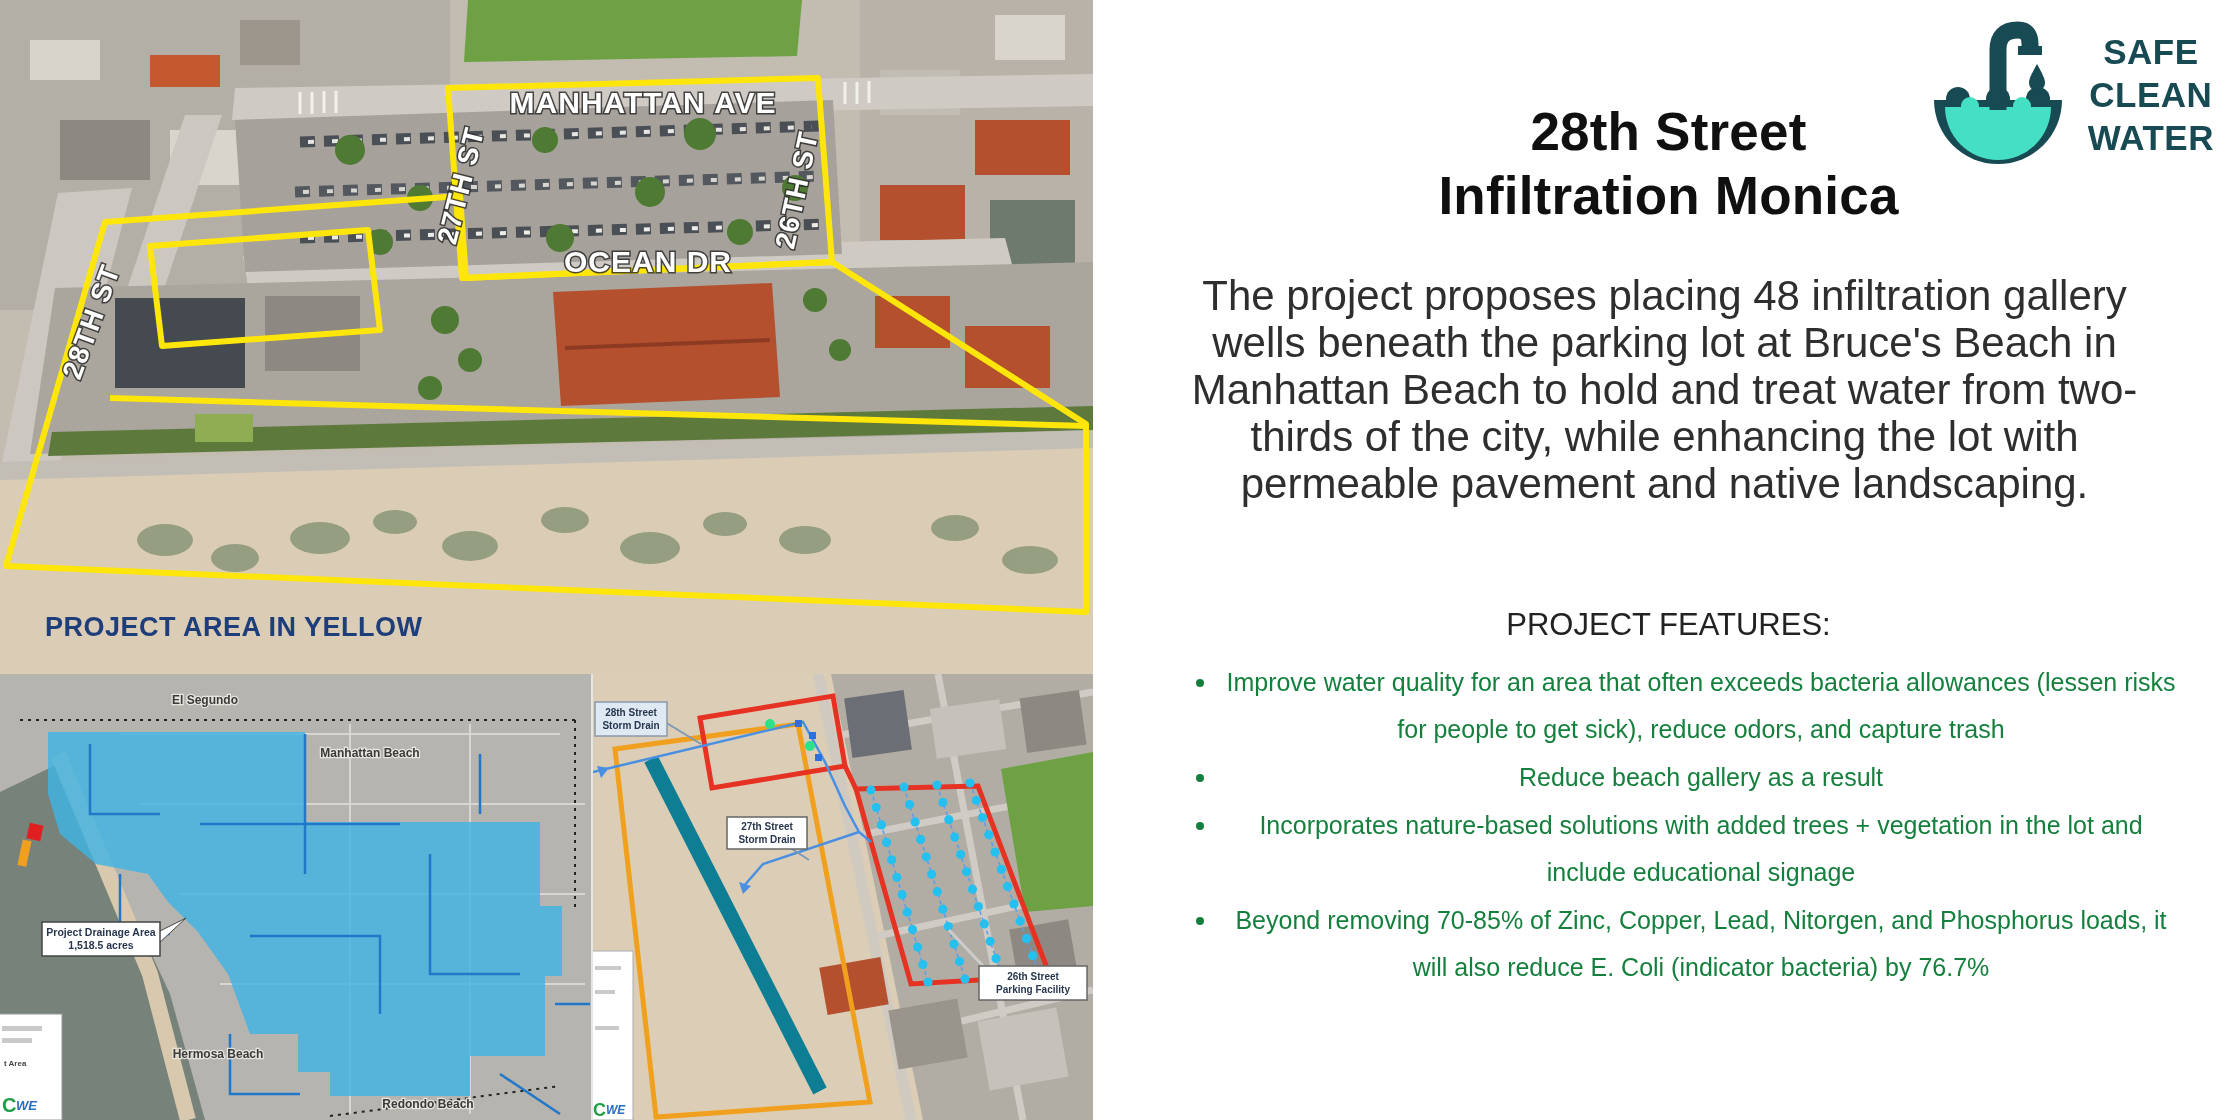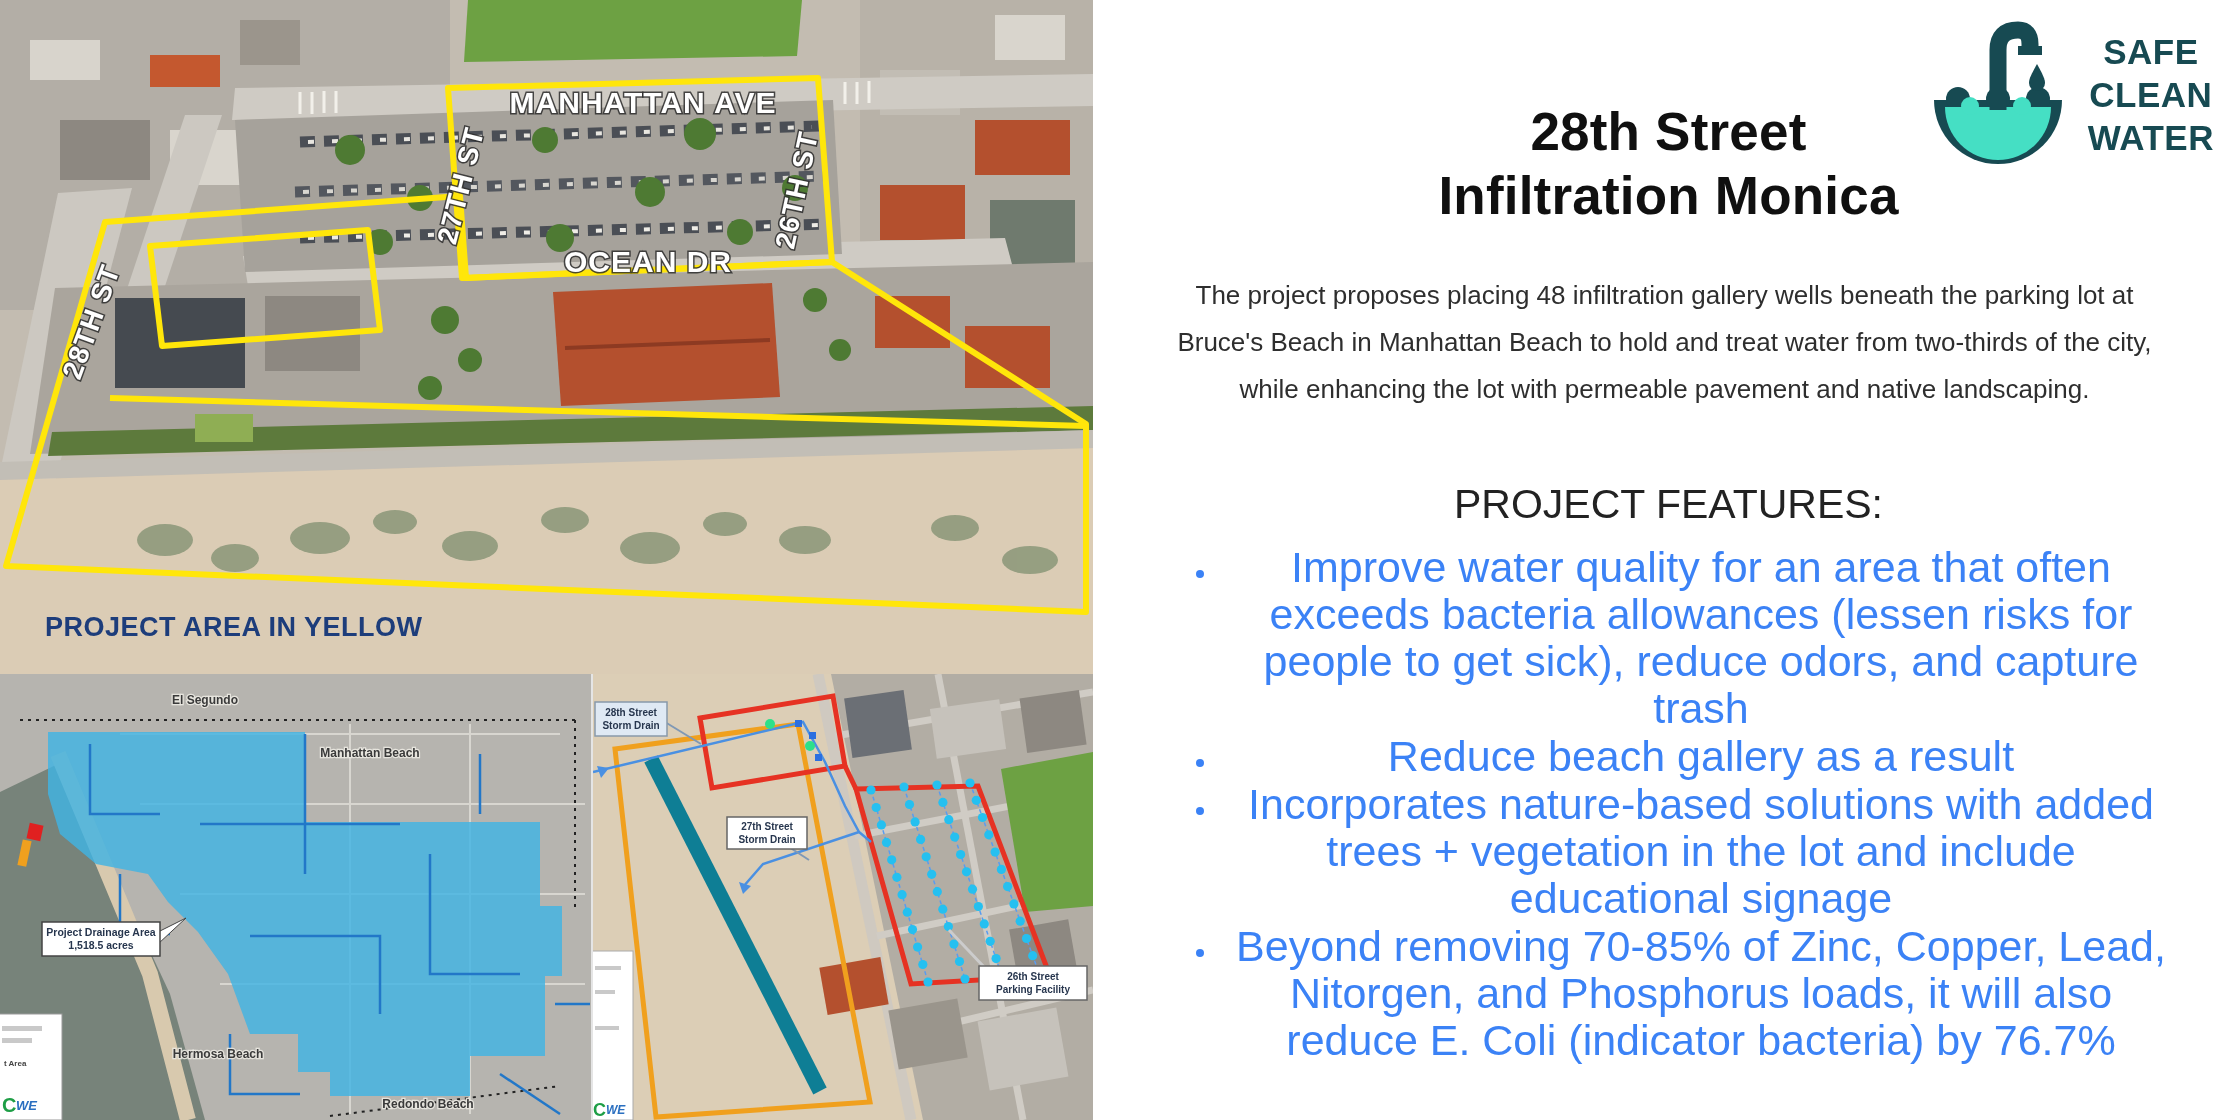--- a/index.html
+++ b/index.html
@@ -14,24 +14,24 @@
   .street-label{fill:#ffffff;font-weight:bold;paint-order:stroke;stroke:rgba(45,45,45,.85);
                 stroke-width:3px;letter-spacing:1px;}
   .city-label{fill:#3a3a3a;font-weight:bold;paint-order:stroke;stroke:rgba(235,233,226,.9);stroke-width:2.5px;}
   .box-label{fill:#27364e;font-weight:bold;text-anchor:middle;}
   .caption{fill:#1D3D7B;font-weight:bold;letter-spacing:.5px;}
   
   .panel{position:absolute;left:1093px;top:0;width:1147px;height:1120px;background:#fff;
          box-sizing:border-box;padding:100px 60px 0 64px;text-align:center;}
   .eyebrow{color:#19606B;font-size:33px;margin:0 0 30px 0;}
   .title{color:#101010;font-size:53px;font-weight:bold;line-height:64px;margin:0 0 44px 0;letter-spacing:.2px;}
-  .para{color:#2E2E2E;font-size:26px;line-height:47px;margin:0;width:1015px;}
-  .features-heading{color:#222;font-size:41px;margin:68px 0 0 0;}
+  .para{color:#2E2E2E;font-size:42px;line-height:47px;margin:0;width:1015px;}
+  .features-heading{color:#222;font-size:31px;margin:100px 0 0 0;}
   ul.features{margin:16px 0 0 0;padding:0 0 0 62px;width:960px;}
-  ul.features li{color:#3b82f6;font-size:43px;line-height:47px;margin:0 0 1px 0;padding-left:4px;}
+  ul.features li{color:#15803d;font-size:25px;line-height:47px;margin:0 0 1px 0;padding-left:4px;}
   ul.features li::marker{font-size:26px;}
   
   .logo{position:absolute;top:14px;right:26px;display:flex;align-items:center;gap:18px;}
   .logo-text{color:#174A52;font-weight:bold;font-size:35px;line-height:43px;letter-spacing:.5px;}
 </style>
 </head>
 <body>
 
 <div class="page">
 

